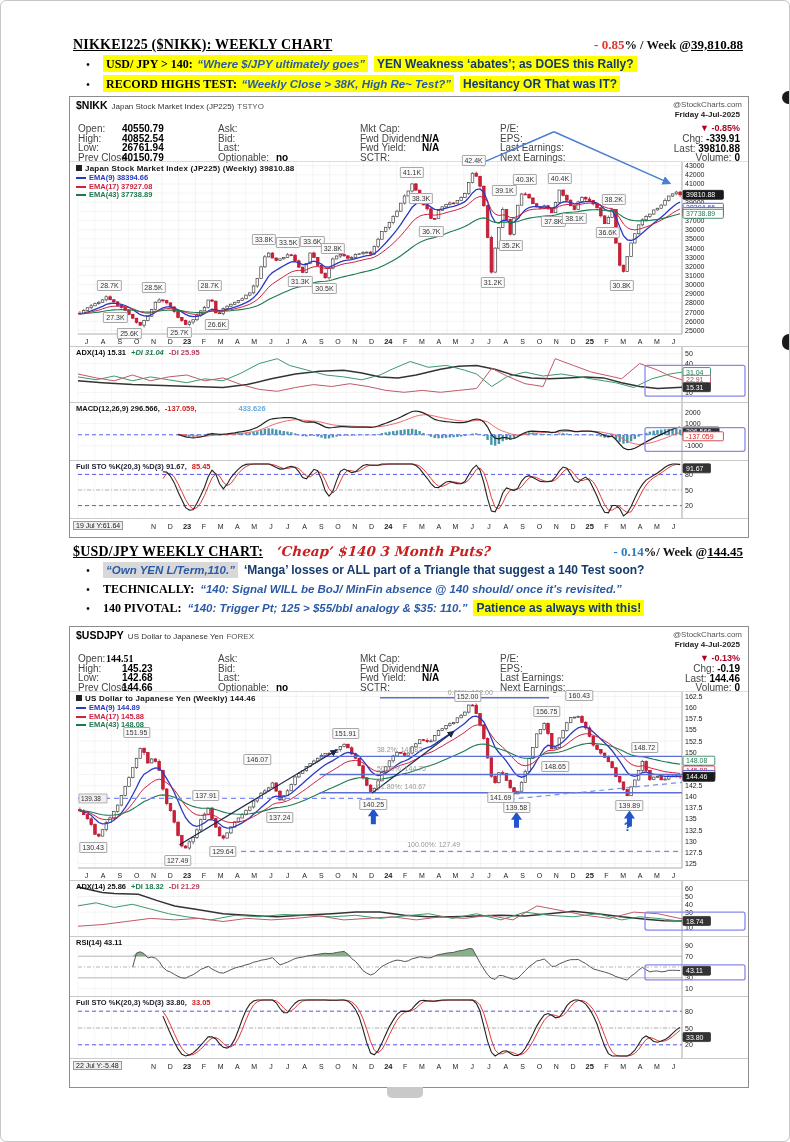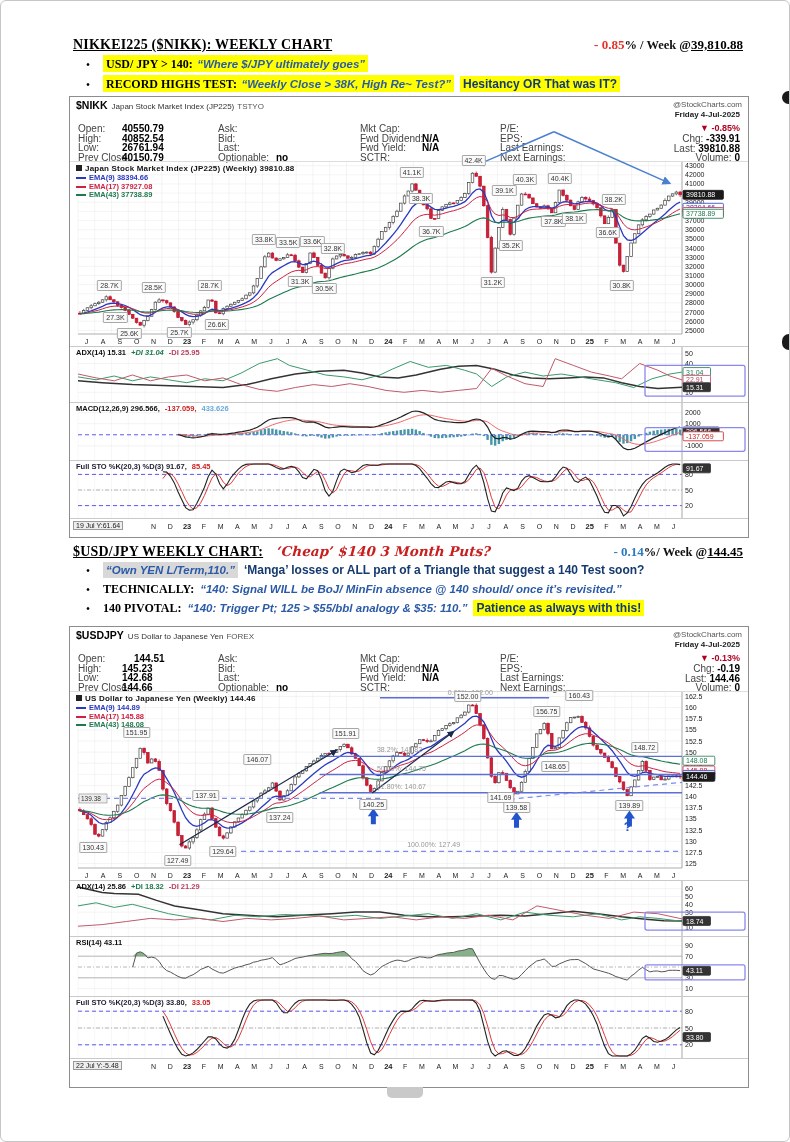--- a/index.html
+++ b/index.html
@@ -66,20 +66,21 @@
    <span class="sp"></span>
    <span class="chg-red">- 0.85</span>
    <span class="t-mid"> % / Week @ </span>
    <span class="t-price">39,810.88</span>
   </div>
   <div class="brow">
    <span class="bdot">•</span>
    <span class="hl"><span class="blbl">USD/ JPY &gt; 140:</span>
     <span class="bq">“Where $/JPY ultimately goes”</span></span>
    <span class="gap6"></span>
+   <span class="hl bnote">YEN Weakness ‘abates’; as DOES this Rally?</span>
   </div>
   <div class="brow">
    <span class="bdot">•</span>
    <span class="hl"><span class="blbl u">RECORD HIGHS TEST:</span>
     <span class="bq">“Weekly Close &gt; 38K, High Re~ Test?”</span></span>
    <span class="gap6"></span>
    <span class="hl bnote">Hesitancy OR That was IT?</span>
   </div>
  </div>
 
@@ -833,21 +834,21 @@
           <rect x="605.1374999999999" y="25.926467127752172" width="2.4" height="5.839490319056338" fill="#4596a8"></rect>
           <rect x="608.9124999999999" y="26.52837887704239" width="2.4" height="5.2375785697661215" fill="#4596a8"></rect>
           <path d="M108.0,31.2L111.8,31.5L115.6,31.9L119.4,32.4L123.1,32.9L126.9,33.2L130.7,33.3L134.5,33.3L138.2,32.9L142.0,32.5L145.8,32.2L149.6,32.0L153.3,31.8L157.1,31.6L160.9,31.4L164.7,31.1L168.4,30.7L172.2,30.3L176.0,29.8L179.8,29.2L183.5,28.6L187.3,27.7L191.1,26.5L194.9,25.1L198.6,23.5L202.4,21.9L206.2,20.6L210.0,19.5L213.7,18.5L217.5,17.7L221.3,17.1L225.1,16.7L228.8,16.7L232.6,17.1L236.4,17.5L240.2,17.8L243.9,18.1L247.7,18.5L251.5,19.3L255.3,20.2L259.0,21.1L262.8,21.8L266.6,22.3L270.4,22.6L274.1,22.8L277.9,23.0L281.7,23.2L285.5,23.4L289.2,23.5L293.0,23.7L296.8,23.7L300.6,23.9L304.3,23.9L308.1,23.7L311.9,23.3L315.7,22.7L319.4,21.9L323.2,21.0L327.0,20.0L330.8,18.8L334.5,17.4L338.3,16.0L342.1,14.5L345.9,13.2L349.6,12.3L353.4,11.8L357.2,11.8L361.0,12.3L364.7,13.1L368.5,14.0L372.3,14.8L376.1,15.6L379.8,16.2L383.6,16.9L387.4,17.4L391.2,17.9L394.9,18.2L398.7,18.2L402.5,17.9L406.3,17.5L410.0,17.3L413.8,17.7L417.6,18.9L421.4,21.5L425.1,24.2L428.9,26.5L432.7,28.1L436.5,29.4L440.2,30.7L444.0,31.7L447.8,32.1L451.6,32.0L455.3,31.5L459.1,30.8L462.9,30.3L466.7,29.9L470.4,29.6L474.2,29.4L478.0,29.3L481.8,29.3L485.5,29.3L489.3,29.0L493.1,28.6L496.9,28.3L500.6,28.2L504.4,28.2L508.2,28.3L512.0,28.3L515.7,28.2L519.5,28.2L523.3,28.3L527.1,28.5L530.8,29.0L534.6,29.7L538.4,30.5L542.2,31.0L545.9,32.1L549.7,33.9L553.5,36.1L557.3,38.2L561.0,39.9L564.8,40.9L568.6,41.4L572.4,41.3L576.1,40.8L579.9,40.0L583.7,39.0L587.5,37.8L591.2,36.5L595.0,35.2L598.8,33.7L602.6,32.2L606.3,30.7L610.1,29.4" fill="none" stroke="#ef6a6a" stroke-width="1"></path>
           <path d="M108.0,31.5L111.8,32.6L115.6,33.8L119.4,34.5L123.1,34.8L126.9,34.5L130.7,33.9L134.5,33.0L138.2,31.6L142.0,30.6L145.8,31.0L149.6,31.4L153.3,31.2L157.1,30.8L160.9,30.3L164.7,29.8L168.4,29.2L172.2,28.6L176.0,27.8L179.8,27.1L183.5,25.8L187.3,24.2L191.1,21.9L194.9,19.3L198.6,17.0L202.4,15.8L206.2,15.3L210.0,15.0L213.7,14.7L217.5,14.5L221.3,14.6L225.1,15.3L228.8,16.8L232.6,18.5L236.4,19.2L240.2,18.9L243.9,19.2L247.7,20.4L251.5,22.1L255.3,24.1L259.0,24.8L262.8,24.5L266.6,24.1L270.4,23.7L274.1,23.7L277.9,23.9L281.7,24.1L285.5,24.1L289.2,24.1L293.0,24.1L296.8,24.1L300.6,24.4L304.3,24.0L308.1,23.0L311.9,21.6L315.7,20.3L319.4,18.9L323.2,17.3L327.0,15.8L330.8,14.0L334.5,12.1L338.3,10.3L342.1,8.5L345.9,8.0L349.6,8.6L353.4,9.9L357.2,11.7L361.0,14.2L364.7,16.4L368.5,17.5L372.3,18.1L376.1,18.6L379.8,19.0L383.6,19.4L387.4,19.6L391.2,19.7L394.9,19.4L398.7,18.4L402.5,16.8L406.3,16.0L410.0,16.5L413.8,19.0L417.6,24.1L421.4,31.6L425.1,35.1L428.9,35.8L432.7,34.6L436.5,34.6L440.2,36.0L444.0,35.5L447.8,33.8L451.6,31.3L455.3,29.5L459.1,28.4L462.9,28.1L466.7,28.3L470.4,28.5L474.2,28.6L478.0,28.9L481.8,29.6L485.5,29.1L489.3,27.6L493.1,27.0L496.9,27.1L500.6,27.7L504.4,28.6L508.2,28.6L512.0,28.2L515.7,28.1L519.5,28.2L523.3,28.6L527.1,29.4L530.8,30.8L534.6,32.6L538.4,33.5L542.2,33.4L545.9,36.5L549.7,41.0L553.5,45.1L557.3,46.6L561.0,46.4L564.8,45.2L568.6,43.2L572.4,41.0L576.1,38.9L579.9,36.9L583.7,34.9L587.5,33.1L591.2,31.4L595.0,29.6L598.8,27.8L602.6,26.3L606.3,24.9L610.1,24.2" fill="none" stroke="#222" stroke-width="1.2"></path>
           <rect x="613" y="23.984801702127662" width="36.099999999999994" height="9" rx="1" fill="#333" stroke="#333" stroke-width="0.8"></rect>
           <text x="616" y="31.084801702127663" font-size="7" fill="#fff">296.566</text>
           <rect x="613" y="28.782354893617025" width="40.4" height="9" rx="1" fill="#fff" stroke="#cc2222" stroke-width="0.8"></rect>
           <text x="616" y="35.88235489361703" font-size="7" fill="#cc2222">-137.059</text>
           <rect x="575" y="24.574468085106382" width="100" height="23.787234042553195" fill="none" stroke="#8888ee" stroke-width="1.3" rx="2"></rect>
         </svg>
-        <div class="phead"><span style="color: rgb(17, 17, 17);">MACD(12,26,9) 296.566,</span><span style="color: rgb(204, 34, 34);">-137.059,</span><span style="color: rgb(102, 170, 221);">433.626</span></div>
+        <div class="phead"><span style="color: rgb(17, 17, 17);">MACD(12,26,9) 296.566,</span><span style="color: rgb(204, 34, 34);">-137.059,</span><span style="color: rgb(102, 170, 221); margin-left: 37px;">433.626</span></div>
       </div>
       <div class="panel" style="top: 363px; height: 58px;">
         <svg width="678" height="58">
           <line x1="8" y1="0" x2="8" y2="58" stroke="#efefef" stroke-width="0.5"></line>
           <line x1="24.77777777777778" y1="0" x2="24.77777777777778" y2="58" stroke="#efefef" stroke-width="0.5"></line>
           <line x1="41.55555555555556" y1="0" x2="41.55555555555556" y2="58" stroke="#efefef" stroke-width="0.5"></line>
           <line x1="58.333333333333336" y1="0" x2="58.333333333333336" y2="58" stroke="#efefef" stroke-width="0.5"></line>
           <line x1="75.11111111111111" y1="0" x2="75.11111111111111" y2="58" stroke="#efefef" stroke-width="0.5"></line>
           <line x1="91.88888888888889" y1="0" x2="91.88888888888889" y2="58" stroke="#efefef" stroke-width="0.5"></line>
           <line x1="108.66666666666667" y1="0" x2="108.66666666666667" y2="58" stroke="#efefef" stroke-width="0.5"></line>
@@ -977,21 +978,21 @@
    <span class="bq">“140: Trigger Pt; 125 &gt; $55/bbl analogy &amp; $35:  110.”</span>
    <span class="gap6"></span>
    <span class="hl bnote">Patience as always with this!</span>
   </div>
  </div>
 
  <div class="cbox" id="c2">
       <div class="crow1"><span class="sym">$USDJPY</span><span>US Dollar to Japanese Yen</span><span class="exch">FOREX</span><span class="credit">@StockCharts.com</span></div>
       <div class="cdate">Friday 4-Jul-2025</div>
       <div class="qcell" style="left: 8px; top: 26px;">Open:</div>
-      <div class="qcell qv" style="left: 64px; top: 26px;">144.51</div>
+      <div class="qcell qv" style="left: 36px; top: 26px; font-family: Liberation Serif, serif;">144.51</div>
       <div class="qcell" style="left: 8px; top: 35.5px;">High:</div>
       <div class="qcell qv" style="left: 52px; top: 35.5px;">145.23</div>
       <div class="qcell" style="left: 8px; top: 45px;">Low:</div>
       <div class="qcell qv" style="left: 52px; top: 45px;">142.68</div>
       <div class="qcell" style="left: 8px; top: 54.5px;">Prev Close:</div>
       <div class="qcell qv" style="left: 52px; top: 54.5px;">144.66</div>
       <div class="qcell" style="left: 148px; top: 26px;">Ask:</div>
       <div class="qcell" style="left: 148px; top: 35.5px;">Bid:</div>
       <div class="qcell" style="left: 148px; top: 45px;">Last:</div>
       <div class="qcell" style="left: 148px; top: 54.5px;">Optionable:</div>

